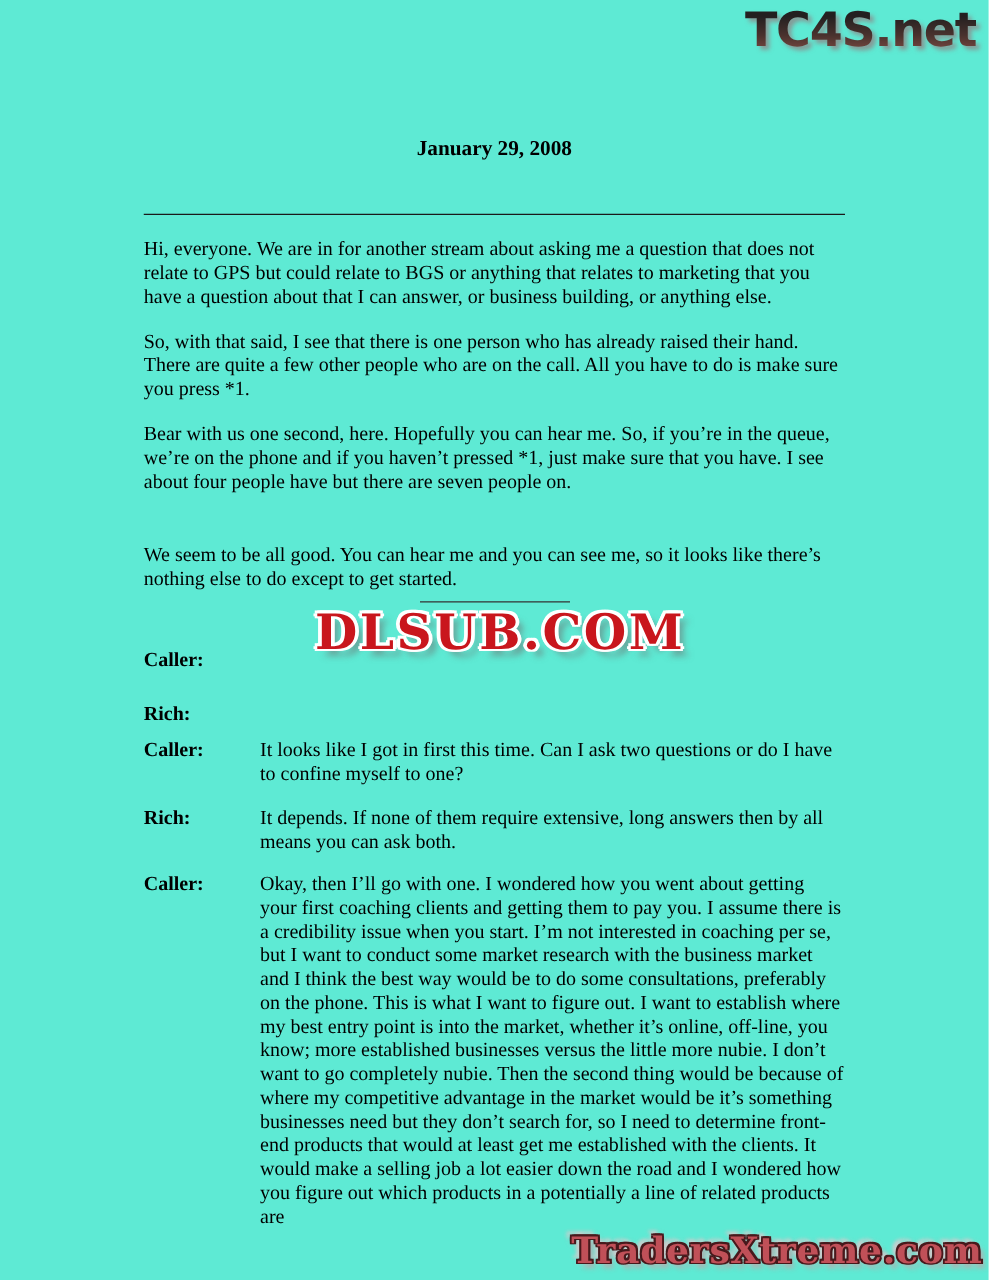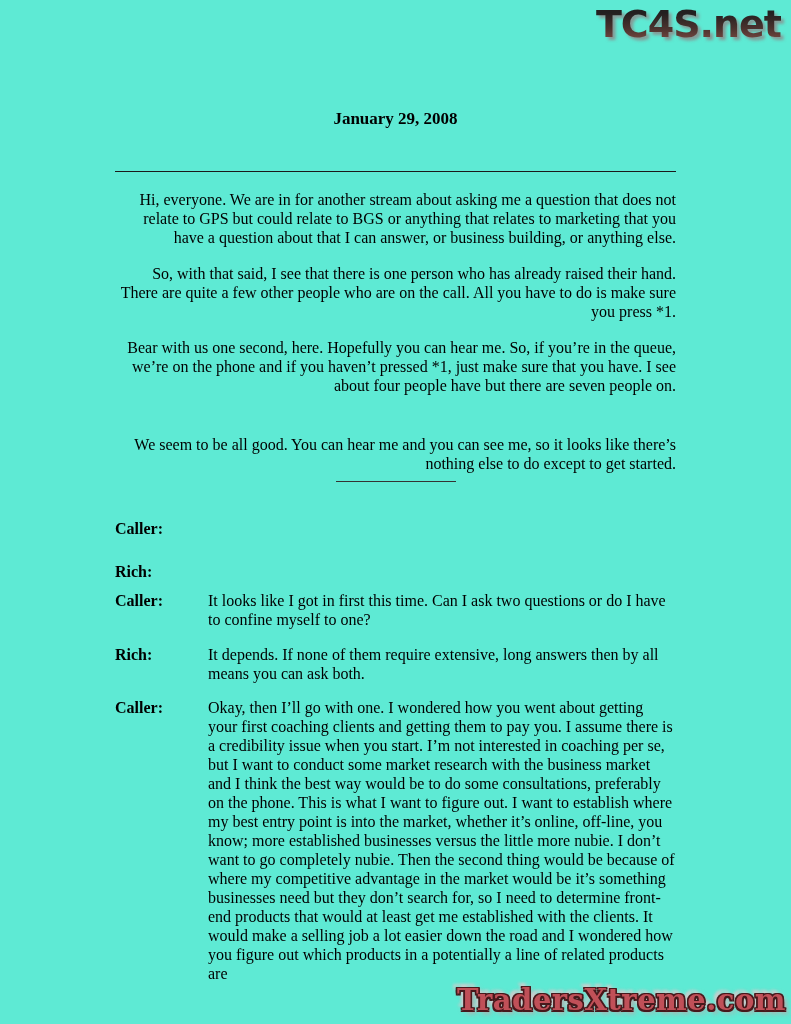--- a/index.html
+++ b/index.html
@@ -30,21 +30,21 @@
   }
   .header-rule {
     margin-top: 43px;
     border: 0;
     border-top: 1.5px solid #1a1a1a;
     height: 0;
   }
   .intro p {
     margin: 0 0 17px 0;
   }
-  .intro { margin-top: 18px; text-align: right; }
+  .intro { margin-top: 18px; }
   .intro p.last { margin-bottom: 0; margin-top: 40px; }
   .section-rule {
     width: 120px;
     margin: 8px auto 0 auto;
     border: 0;
     border-top: 1.2px solid #333;
     height: 0;
   }
   .dialogue { margin-top: 37px; }
   .entry {
@@ -162,16 +162,17 @@
       </div>
 
       <div class="entry">
         <span class="speaker">Caller:</span>
         <span class="text">Okay, then I’ll go with one. I wondered how you went about getting your first coaching clients and getting them to pay you. I assume there is a credibility issue when you start. I’m not interested in coaching per se, but I want to conduct some market research with the business market and I think the best way would be to do some consultations, preferably on the phone. This is what I want to figure out. I want to establish where my best entry point is into the market, whether it’s online, off-line, you know; more established businesses versus the little more nubie. I don’t want to go completely nubie. Then the second thing would be because of where my competitive advantage in the market would be it’s something businesses need but they don’t search for, so I need to determine front-end products that would at least get me established with the clients. It would make a selling job a lot easier down the road and I wondered how you figure out which products in a potentially a line of related products are</span>
       </div>
 
     </div>
   </div>
 
+  <div class="dlsub-watermark">DLSUB.COM</div>
 
   <div class="traders-logo">TradersXtreme.com</div>
 
 </div>
 
 </body></html>

